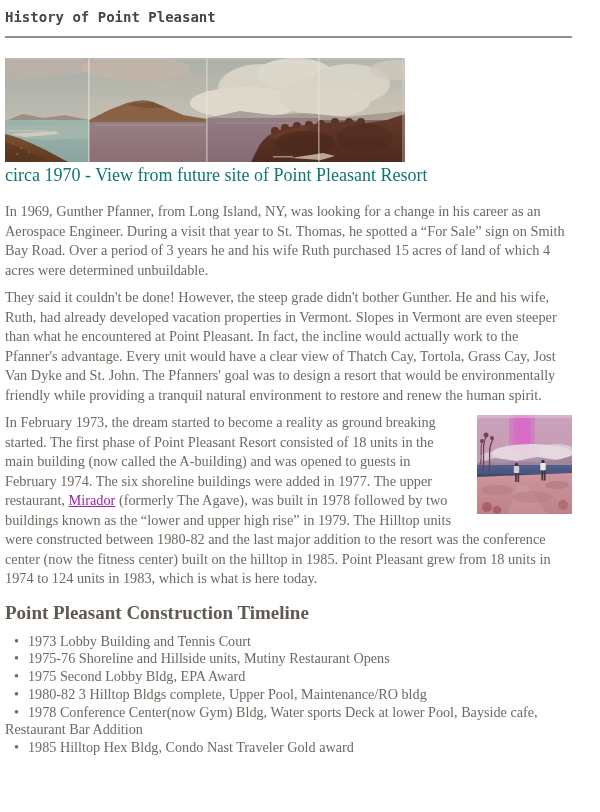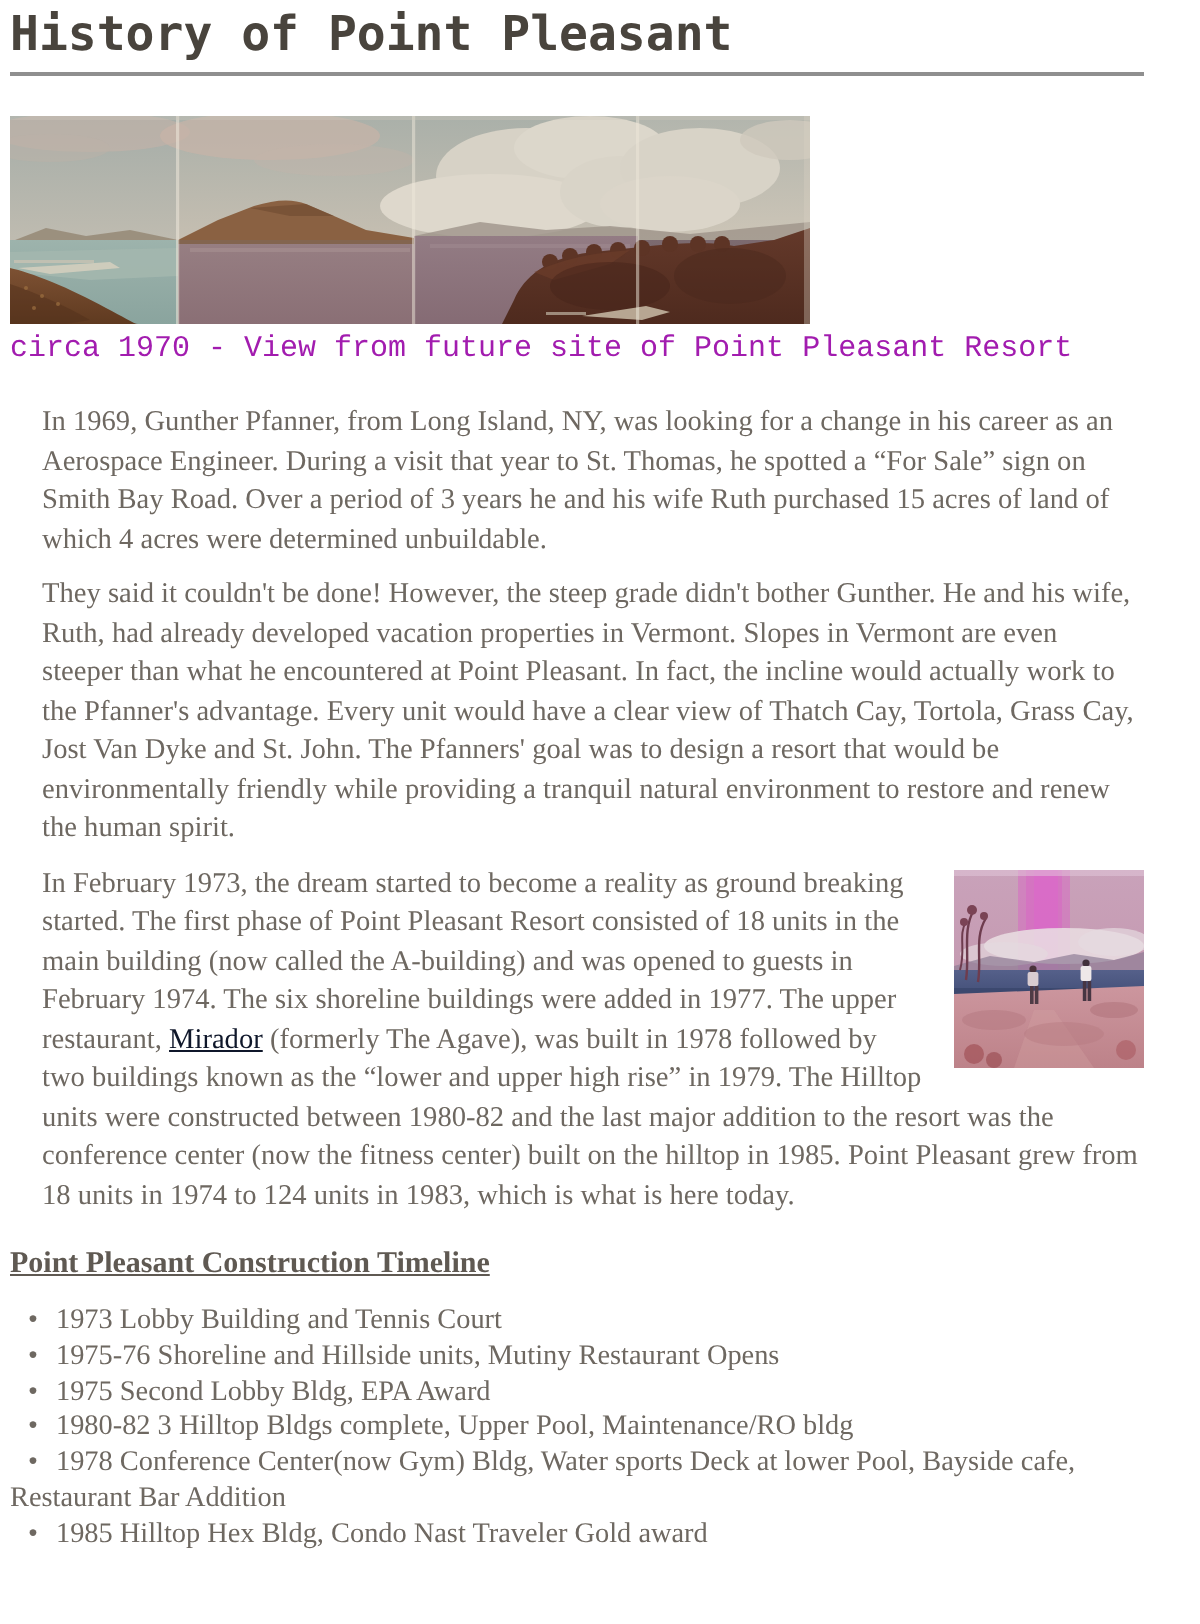--- a/index.html
+++ b/index.html
@@ -4,33 +4,33 @@
 <style>
   html,body{margin:0;padding:0;}
   body{
     width:600px;height:812px;overflow:hidden;background:#ffffff;
     font-family:"Liberation Serif", serif;color:#6e6861;
   }
   .page{padding:6px 28px 0 5px;width:567px;}
   header.masthead{border-bottom:2px solid #8f8f8f;padding-bottom:8px;}
   h1.site-title{
     margin:0;font-family:"DejaVu Sans Mono", monospace;
-    font-size:24px;line-height:22px;font-weight:700;color:#49443d;letter-spacing:0;
+    font-size:14px;line-height:22px;font-weight:700;color:#49443d;letter-spacing:0;
   }
   figure.panorama{margin:20px 0 0 0;padding:0;width:400px;height:104px;}
   figure.panorama svg{display:block;}
-  .photo-caption{margin-top:4px;font-size:15px;line-height:18px;color:#a21caf;font-family:Liberation Mono, monospace;}
-  p.para{margin:8px 0 0 16px;font-size:14.3px;line-height:19.5px;}
+  .photo-caption{margin-top:4px;font-size:18px;line-height:18px;color:#0f766e;}
+  p.para{margin:8px 0 0 0;font-size:14.3px;line-height:19.5px;}
   p.para.first{margin-top:18px;}
-  .inline-link{color:#0f172a;text-decoration:underline;cursor:pointer;}
+  .inline-link{color:#a21caf;text-decoration:underline;cursor:pointer;}
   .inset-photo{float:right;width:95px;height:99px;margin:2px 0 10px 14px;}
   .inset-photo svg{display:block;}
   h2.timeline-heading{
-    margin:14px 0 0 0;font-size:15px;line-height:20px;font-weight:700;
-    color:#5f5952;text-decoration:underline;
+    margin:14px 0 0 0;font-size:19px;line-height:20px;font-weight:700;
+    color:#5f5952;
   }
   ul.timeline-list{margin:10px 0 0 0;padding:0;list-style:none;}
   ul.timeline-list li{font-size:14.2px;line-height:17.8px;color:#6e6861;}
   ul.timeline-list li::before{
     content:"\2022";display:inline;margin:0 9px 0 9px;color:#6e6861;
   }
   .clearfix::after{content:"";display:block;clear:both;}
 </style>
 </head>
 <body>

